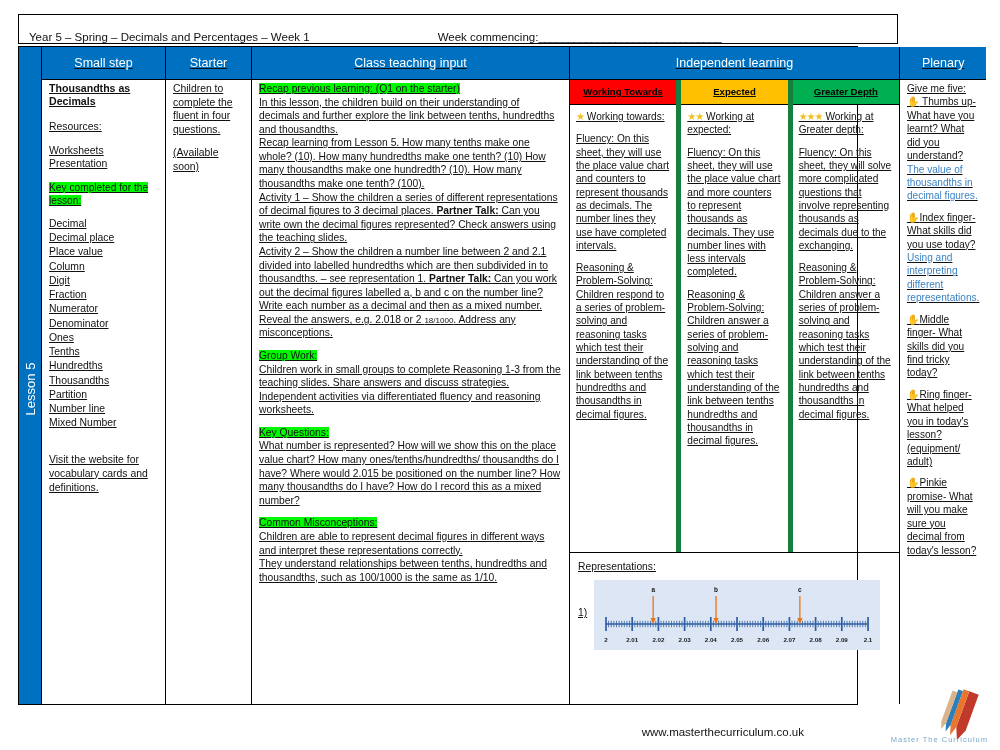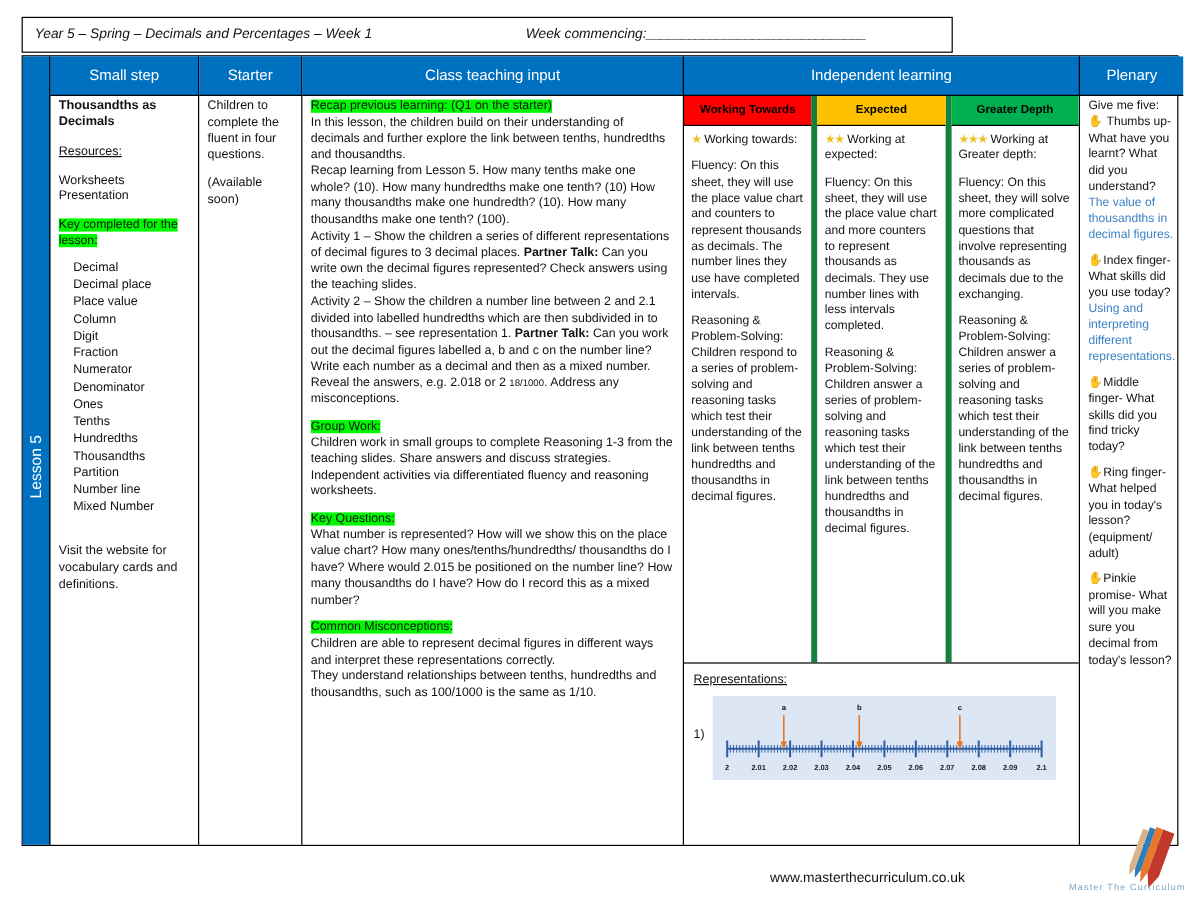--- a/index.html
+++ b/index.html
@@ -7,34 +7,35 @@
     width:1000px;height:750px;
     background:#ffffff;
     font-family:"Liberation Sans", sans-serif;
     color:#111111;
     overflow:hidden;
   }
   .page{position:relative;width:1000px;height:750px;}
 
   
   .topbar{
-    position:absolute;left:18px;top:14px;width:776px;height:30px;
+    position:absolute;left:18px;top:14px;width:880px;height:30px;
     border:1px solid #000;
     box-sizing:border-box;
-    display:flex;align-items:center;font-style:italic;
+    display:flex;align-items:flex-end;
   }
   .topbar .ttl{font-size:11.5px;padding-left:10px;white-space:nowrap;}
   .topbar .wc{font-size:11.5px;margin-left:128px;white-space:nowrap;}
   .wc .rule{letter-spacing:-0.5px;margin-top:12px;}
 
   
   .table{
-    position:absolute;left:18px;top:46px;width:964px;height:659px;
+    position:absolute;left:18px;top:46px;width:840px;height:659px;
     border:1px solid #000;box-sizing:border-box;
     display:flex;
+    text-decoration:underline;
   }
   .lessonbar{
     width:22px;flex:0 0 22px;background:#0070C0;
     border-right:1px solid #000;
     position:relative;
   }
   .lessonbar .vtext{
     position:absolute;left:50%;top:52%;
     transform:translate(-50%,-50%) rotate(-90deg);
     color:#fff;font-size:13px;white-space:nowrap;
@@ -63,21 +64,21 @@
   .c-class{width:318px;flex:0 0 318px;}
   .c-ind{width:330px;flex:0 0 330px;}
   .c-plen{flex:1;}
 
   
   .small-step-title{font-weight:bold;font-size:10.6px;line-height:1.25;}
   .res-head{text-decoration:underline;margin-top:12px;font-size:10.4px;}
   .plain-line{font-size:10.4px;line-height:1.3;}
   .gap{height:10px;}
   .hl{background:#00F900;display:inline;}
-  .vocab-list{margin-top:10px;font-size:10.4px;line-height:1.37;margin-left:12px;}
+  .vocab-list{margin-top:10px;font-size:10.4px;line-height:1.37;}
   .visit{margin-top:22px;font-size:10.4px;line-height:1.35;}
 
   
   .cti p{margin:0 0 0 0;font-size:10.3px;line-height:1.32;}
   .cti .blk{margin-bottom:9px;}
   .bold{font-weight:bold;}
   .frac{font-size:8px;vertical-align:baseline;}
 
   
   .ind-wrap{display:flex;flex-direction:column;height:100%;}

